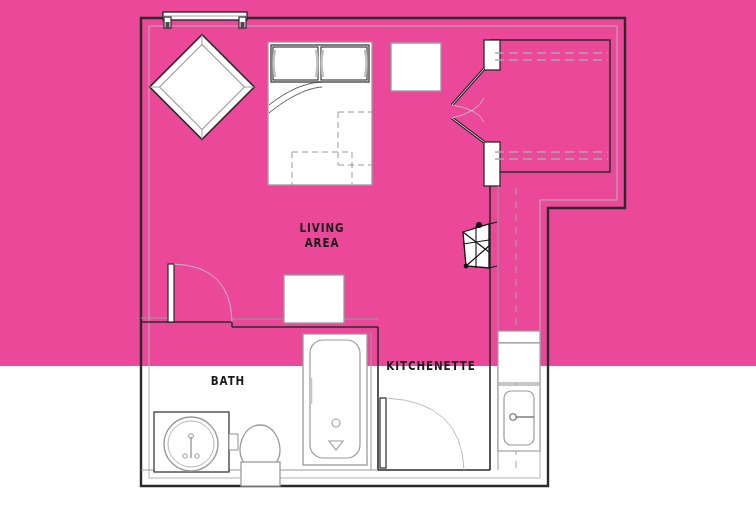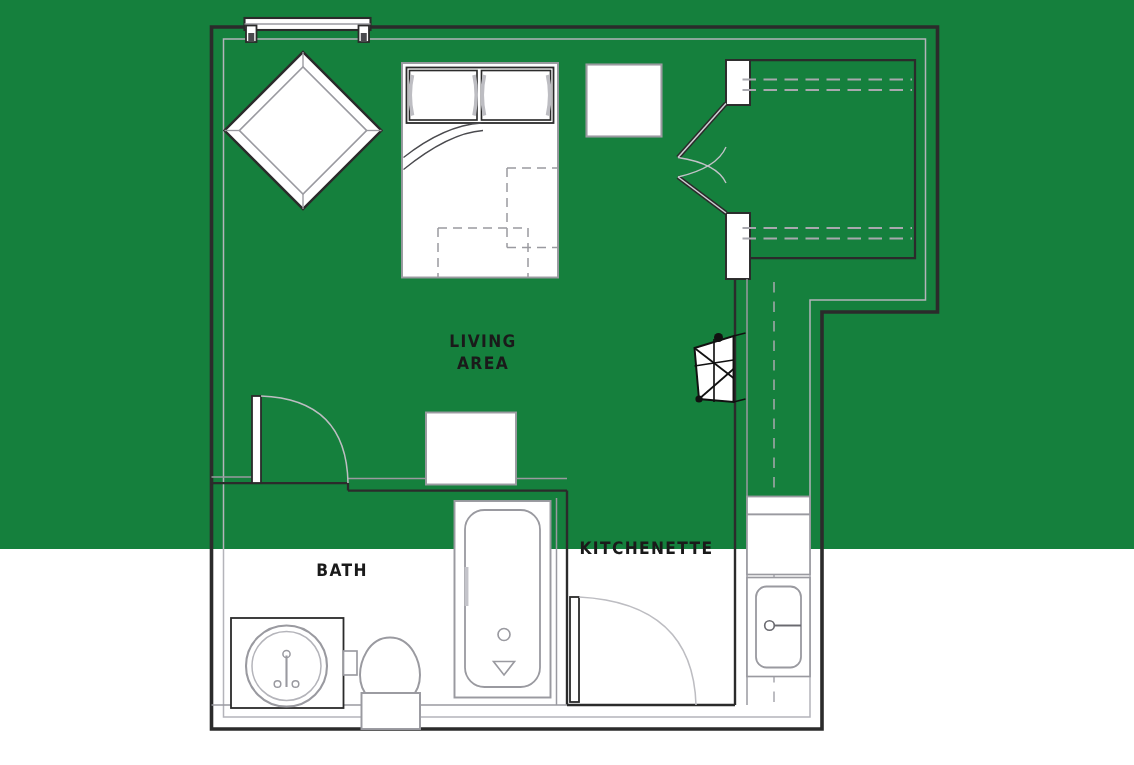--- a/index.html
+++ b/index.html
@@ -13,21 +13,21 @@
     position: relative;
     font-family: "Liberation Sans", sans-serif;
     overflow: hidden;
   }
   #floorplan-root {
     position: absolute;
     left: 0;
     top: 0;
     width: 756px;
     height: 366px;
-    background: #15803d;
+    background: #ec4899;
   }
   #plan-svg {
     display: block;
     width: 756px;
     height: 510px;
   }
   .room-label {
     font-family: "DejaVu Sans", "Liberation Sans", sans-serif;
     font-weight: bold;
     font-size: 11.5px;

